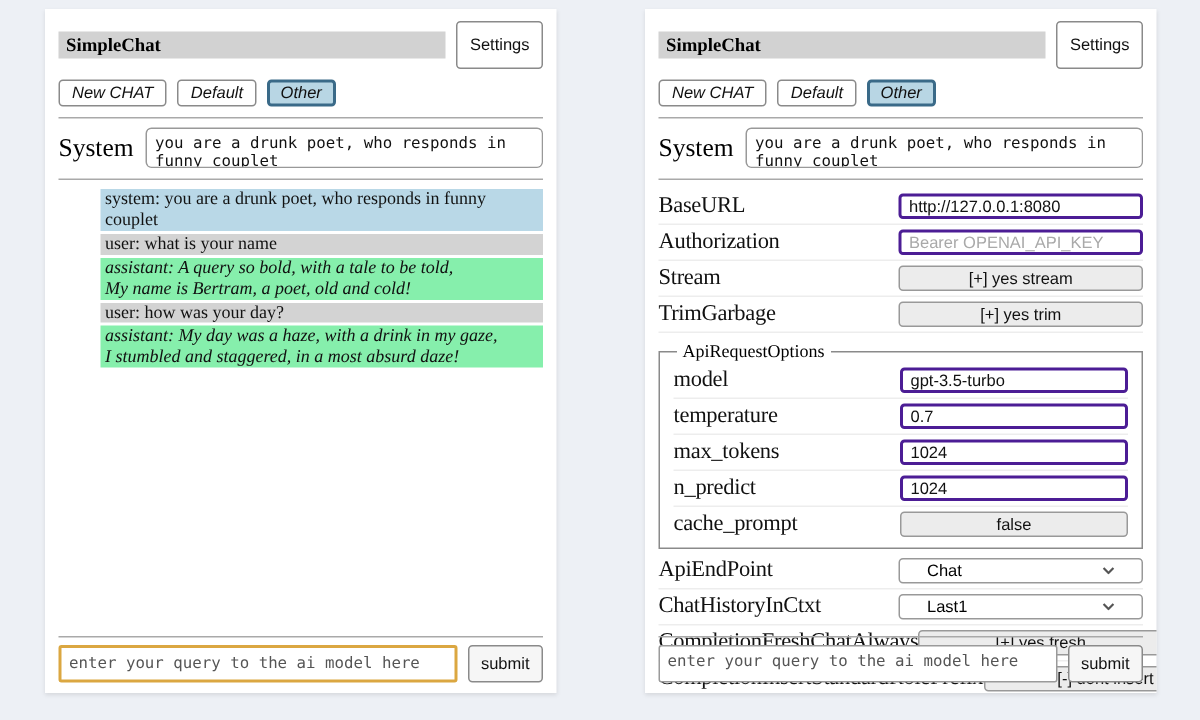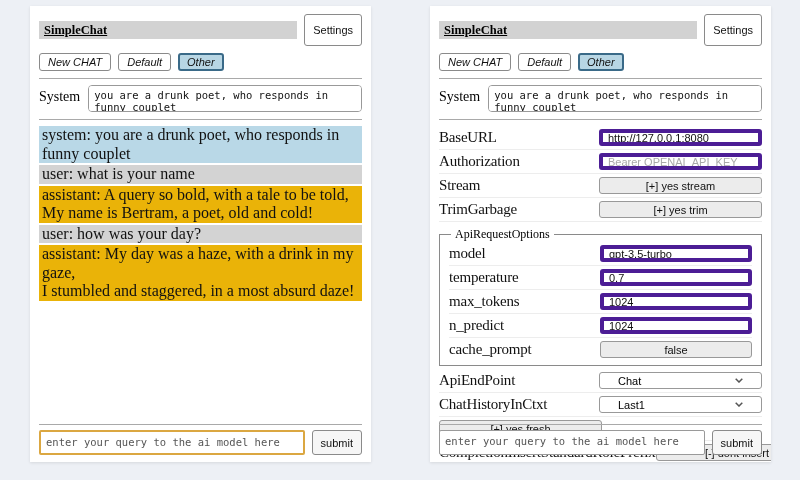--- a/index.html
+++ b/index.html
@@ -24,21 +24,20 @@
   #panel-right { left: 430px; }
 
   
   .titlebar { display: flex; align-items: center; gap: 7px; }
   .titlebar .bar {
     flex: 1;
     background: #d2d2d2;
     font: bold 12.5px "Liberation Serif", serif;
     padding: 2px 5px;
     height: 18px;
-    text-decoration: underline;
   }
   .btn {
     font: 11px "Liberation Sans", sans-serif;
     background: #ffffff;
     border: 1px solid #8a8a8a;
     border-radius: 3px;
     padding: 2px 8px;
     color: #111;
     cursor: pointer;
   }
@@ -54,45 +53,45 @@
   }
 
   hr.sep {
     border: none;
     border-top: 1px solid #a9a9a9;
     margin: 7px 0 6px;
   }
 
   
   .system-row { display: flex; gap: 8px; margin-top: 2px; }
-  .system-row .lbl { font-size: 14px; padding-top: 4px; }
+  .system-row .lbl { font-size: 17px; padding-top: 4px; }
   .system-row textarea {
     flex: 1;
     height: 27px;
     resize: none;
     border: 1px solid #999;
     border-radius: 4px;
     font: 10.5px "DejaVu Sans Mono", monospace;
     padding: 3px 5px;
     color: #111;
     outline: none;
   }
 
   
-  .chat { margin-top: 5px; font-size: 16px; }
+  .chat { margin-top: 5px; font-size: 12px; margin-left: 28px; }
   .msg {
     padding: 0 3px;
     margin-bottom: 2px;
     line-height: 1.16;
     white-space: pre-line;
     color: #111;
   }
   .msg.system    { background: #b9d8e7; }
   .msg.user      { background: #d3d3d3; }
-  .msg.assistant { background: #eab308; }
+  .msg.assistant { background: #86efac; font-style: italic; }
 
   
   .bottom { position: absolute; left: 9px; right: 9px; bottom: 7px; }
   .bottom hr.sep { margin: 0 0 5px; }
   .input-row { display: flex; gap: 7px; align-items: stretch; }
   .query {
     flex: 1;
     height: 25px;
     resize: none;
     font: 10.5px "DejaVu Sans Mono", monospace;
@@ -118,21 +117,21 @@
   }
   .srow:last-child { border-bottom: none; }
   .slbl {
     font-size: 15px;
     letter-spacing: -0.2px;
     white-space: nowrap;
     color: #111;
   }
   .ctrl { width: 163px; flex: 0 0 163px; height: 17px; }
   input.ctrl {
-    border: 4px solid #4c1d95;
+    border: 2px solid #4c1d95;
     border-radius: 3px;
     font: 11px "Liberation Sans", sans-serif;
     padding: 0 5px;
     color: #111;
     outline: none;
   }
   input.ctrl::placeholder { color: #a9a9a9; }
   button.ctrl {
     background: #ececec;
     border: 1px solid #999;
@@ -296,20 +295,21 @@
       <span class="slbl">ChatHistoryInCtxt</span>
       <div class="ctrl fakeselect">
         <span>Last1</span>
         <svg class="chev" viewBox="0 0 8 5">
             <polyline points="0.7,0.7 4,4 7.3,0.7"></polyline>
           </svg>
       </div>
     </div>
 
     <div class="srow">
+      <span class="slbl">CompletionFreshChatAlways</span>
       <button class="ctrl">[+] yes fresh</button>
     </div>
 
     <div class="srow">
       <span class="slbl">CompletionInsertStandardRolePrefix</span>
       <button class="ctrl">[-] dont insert</button>
     </div>
 
   </div>
 

